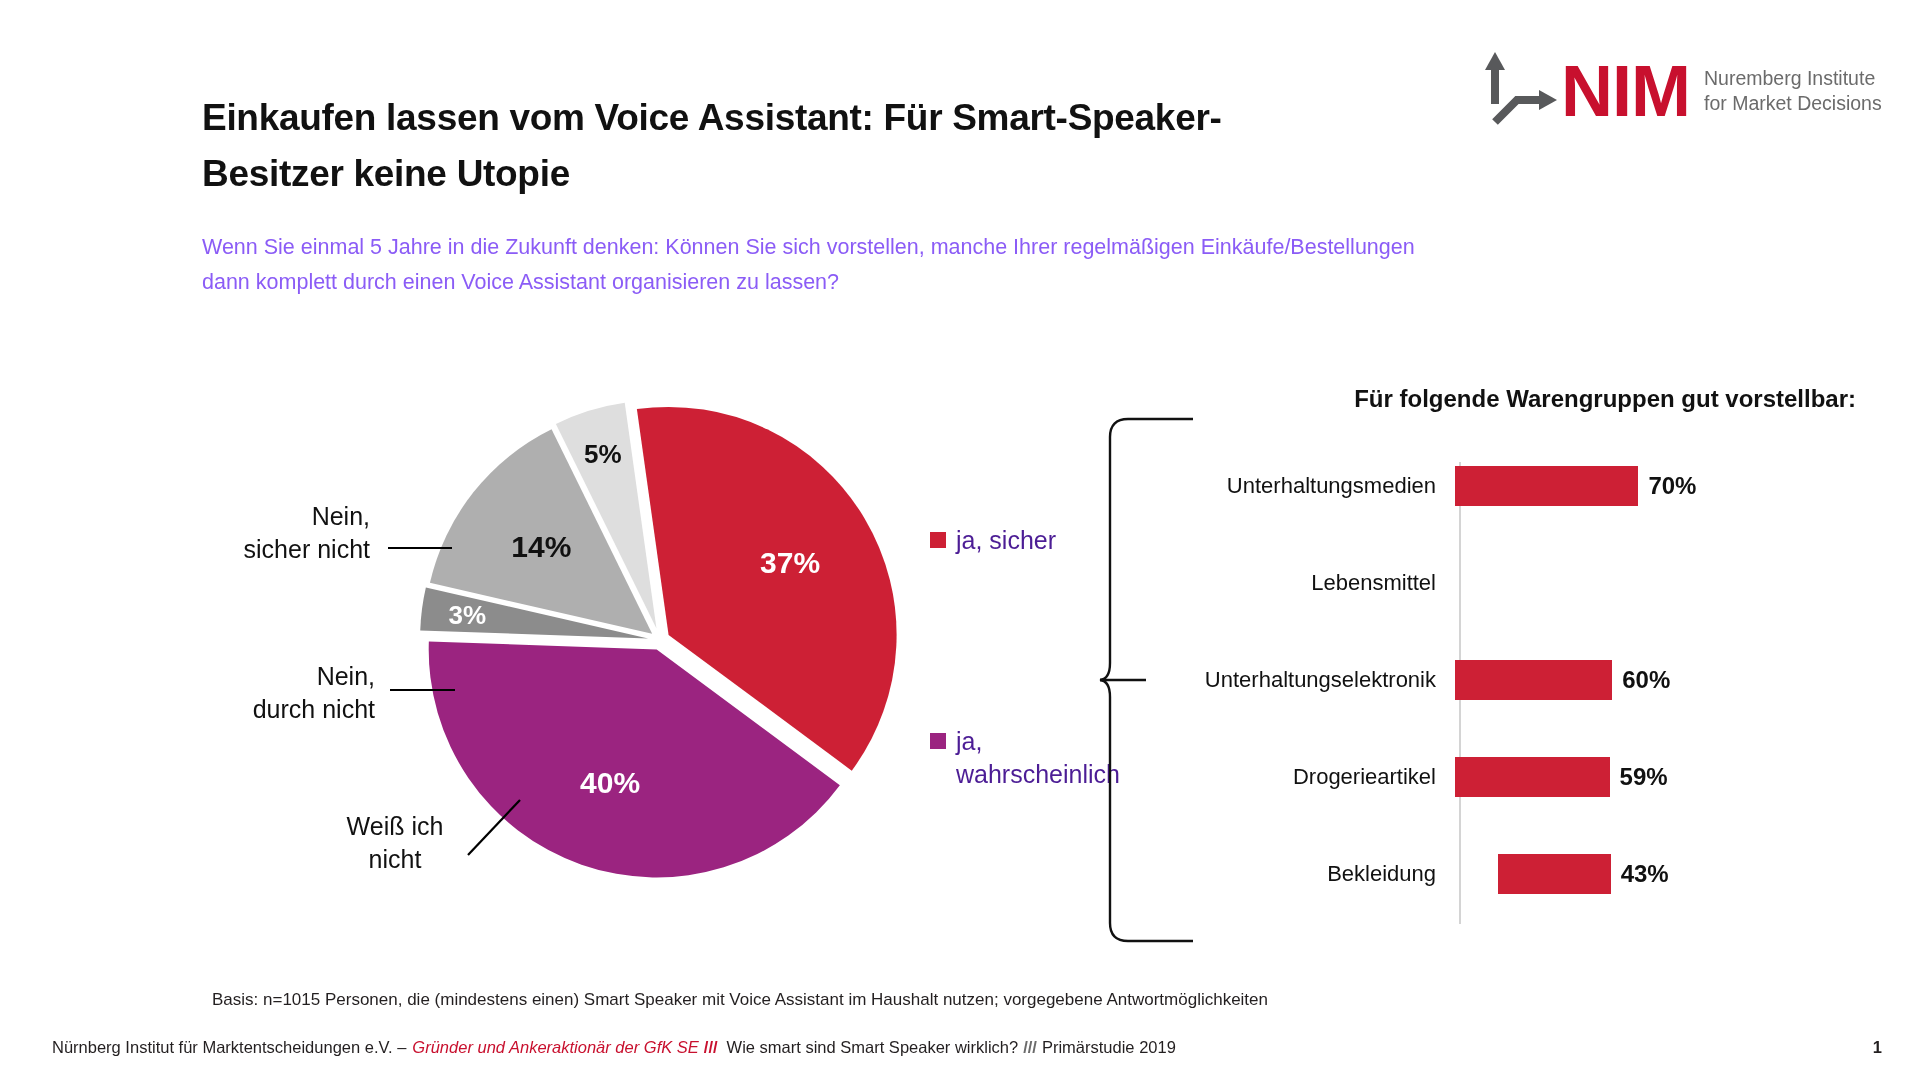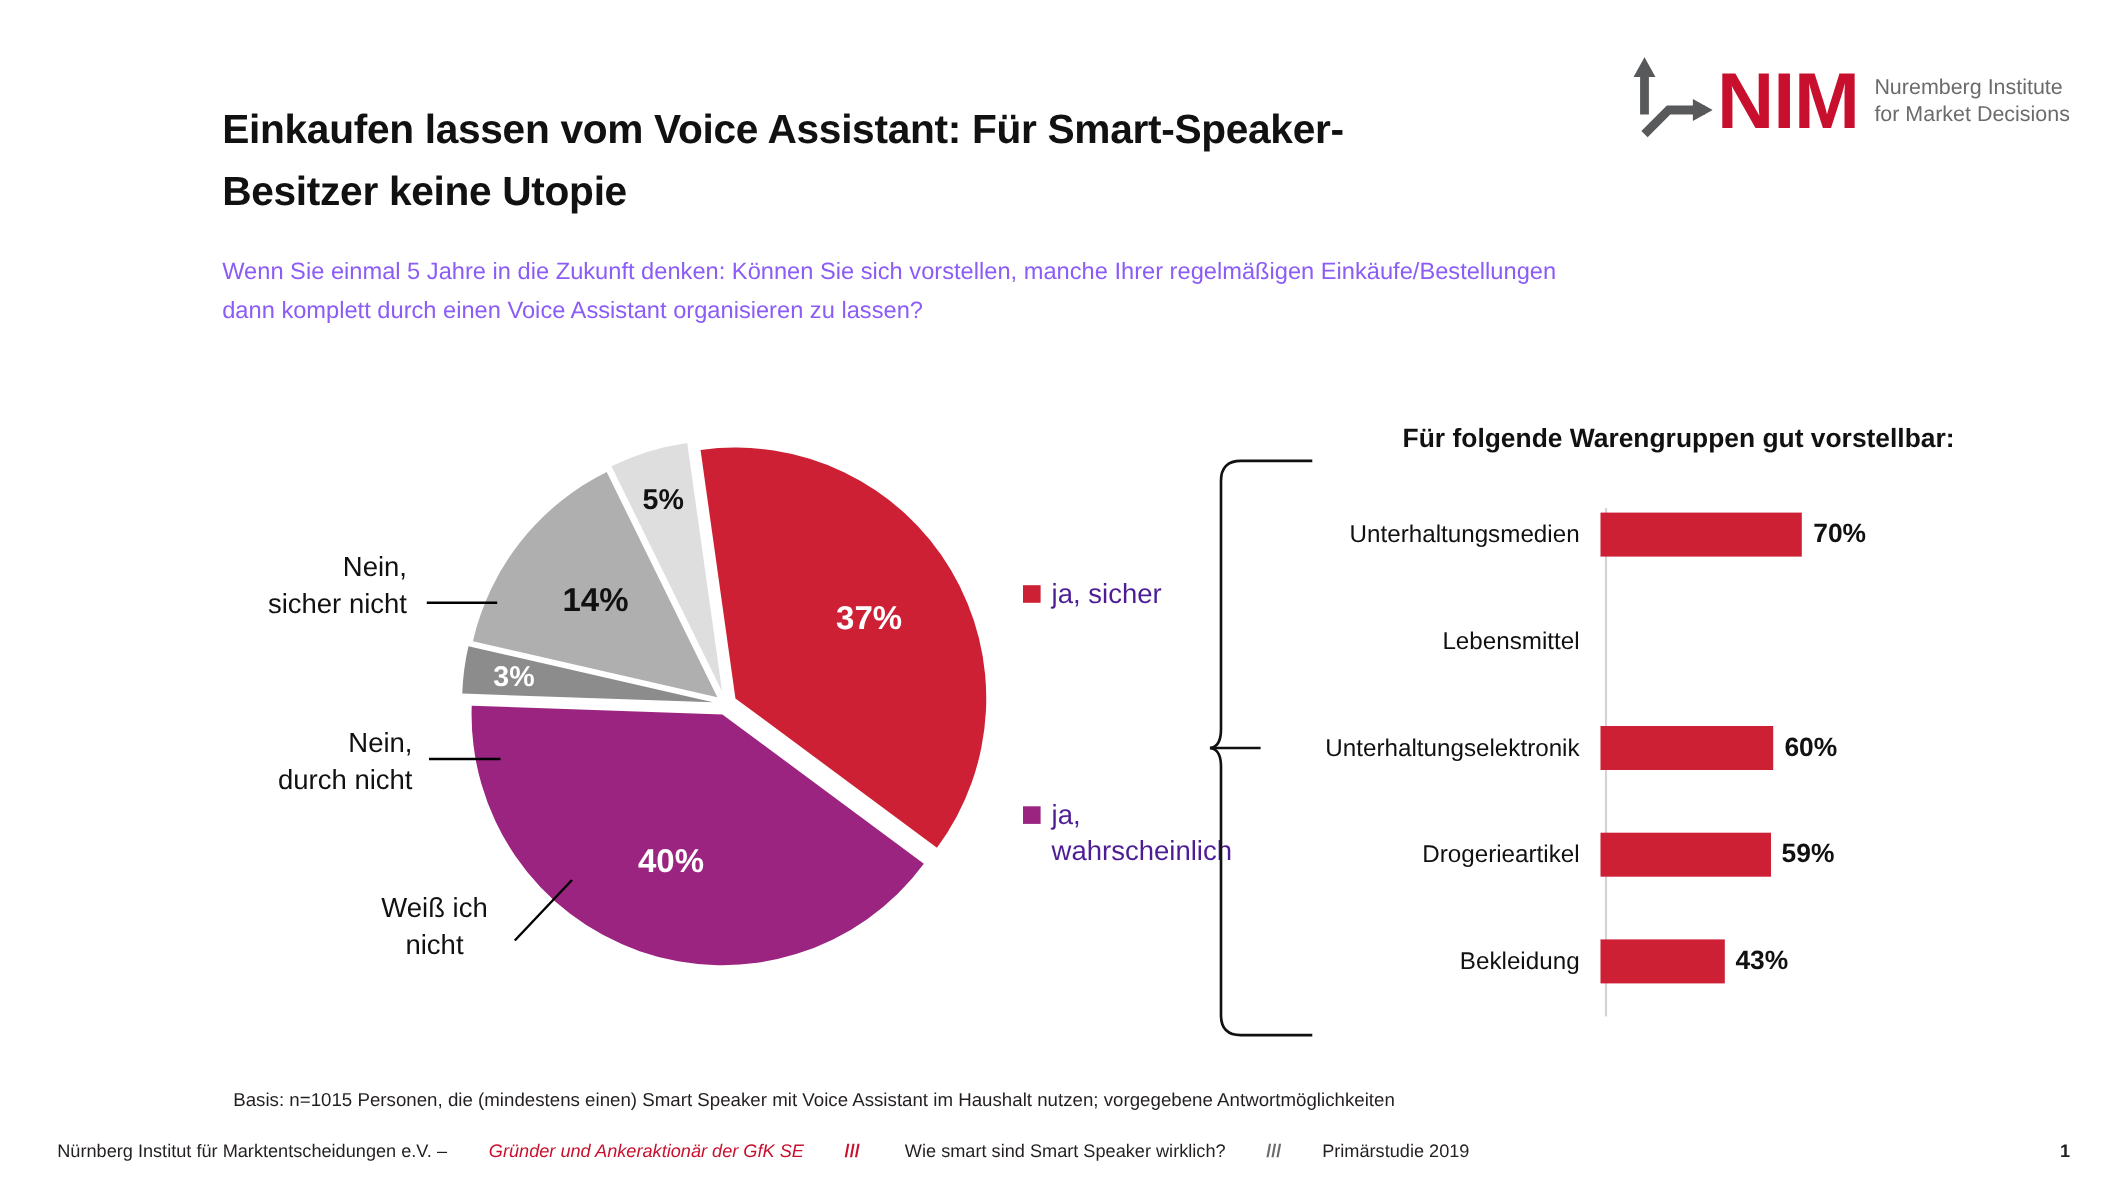--- a/index.html
+++ b/index.html
@@ -44,36 +44,36 @@
   .legend-item { display: flex; align-items: flex-start; }
   .legend-swatch { width: 16px; height: 16px; margin-top: 8px; margin-right: 10px; flex: 0 0 16px; }
   .legend-text { font-size: 25px; color: #4c1d95; line-height: 33px; }
 
   
   .brace { position: absolute; left: 1098px; top: 415px; }
 
   
   .bars-title {
     position: absolute; left: 1196px; top: 385px; width: 660px;
-    font-size: 24px; font-weight: bold; color: #111; text-align: center;
+    font-size: 24px; font-weight: bold; color: #111; text-align: right;
   }
   .bar-axis { position: absolute; left: 1459px; top: 462px; width: 2px; height: 462px; background: #D4D4D4; }
   .bar-row { position: absolute; left: 1180px; width: 700px; height: 48px; display: flex; align-items: center; }
   .bar-cat { width: 275px; text-align: right; font-size: 22px; color: #111; padding-right: 19px; }
   .bar-track { position: relative; height: 48px; flex: 1; display: flex; align-items: center; }
   .bar-fill { height: 40px; background: #CD2035; }
   .bar-val { font-size: 24px; font-weight: bold; color: #111; margin-left: 10px; white-space: nowrap; }
 
   
   .basis {
     position: absolute; left: 212px; top: 990px; font-size: 17px; color: #231f20;
   }
   .footer {
     position: absolute; left: 52px; top: 1038px; width: 1830px;
-    font-size: 16.5px; color: #231f20; display: flex; align-items: baseline; gap: 32px;
+    font-size: 16.5px; color: #231f20; display: flex; align-items: baseline;
   }
   .footer .red-italic { color: #C8102E; font-style: italic; }
   .footer .slash { color: #C8102E; font-weight: bold; margin: 0 5px; }
   .footer .slash-gray { color: #6B6B6B; font-weight: bold; margin: 0 5px; }
   .footer .pageno { margin-left: auto; font-weight: bold; font-size: 16.5px; color: #231f20; }
 </style>
 </head>
 <body>
 
 <div class="slide">
@@ -183,21 +183,21 @@
           <div class="bar-val">60%</div>
         </div>
       </div>
       <div class="bar-row" style="top: 753px;">
         <div class="bar-cat">Drogerieartikel</div>
         <div class="bar-track">
           <div class="bar-fill" style="width: 154.58px; background: rgb(205, 32, 53);"></div>
           <div class="bar-val">59%</div>
         </div>
       </div>
-      <div class="bar-row" style="top: 850px;">
+      <div class="bar-row" style="top: 850px; gap: 43px;">
         <div class="bar-cat">Bekleidung</div>
         <div class="bar-track">
           <div class="bar-fill" style="width: 112.66px; background: rgb(205, 32, 53);"></div>
           <div class="bar-val">43%</div>
         </div>
       </div>
     </div>
 
   <div class="basis">Basis: n=1015 Personen, die (mindestens einen) Smart Speaker mit Voice Assistant im Haushalt nutzen; vorgegebene Antwortmöglichkeiten</div>
 

